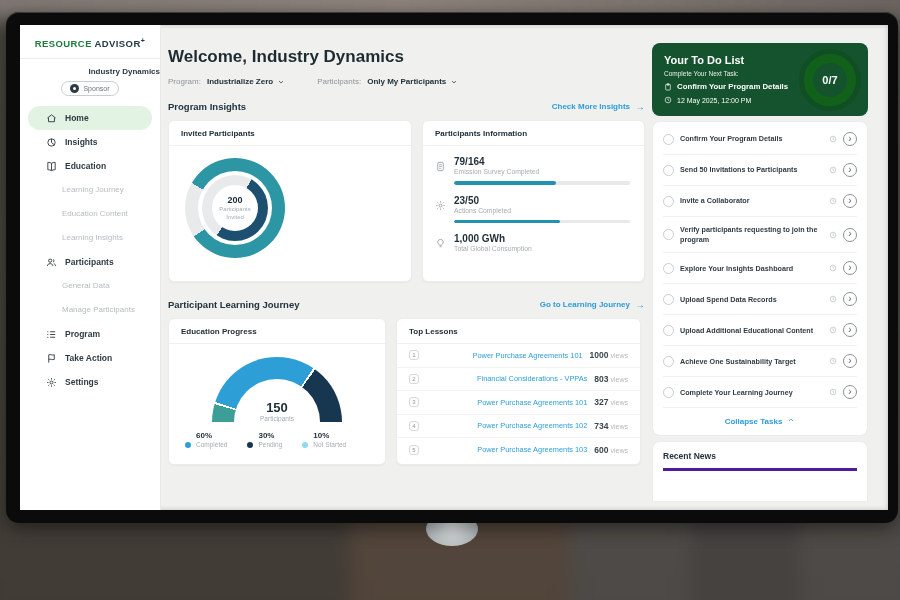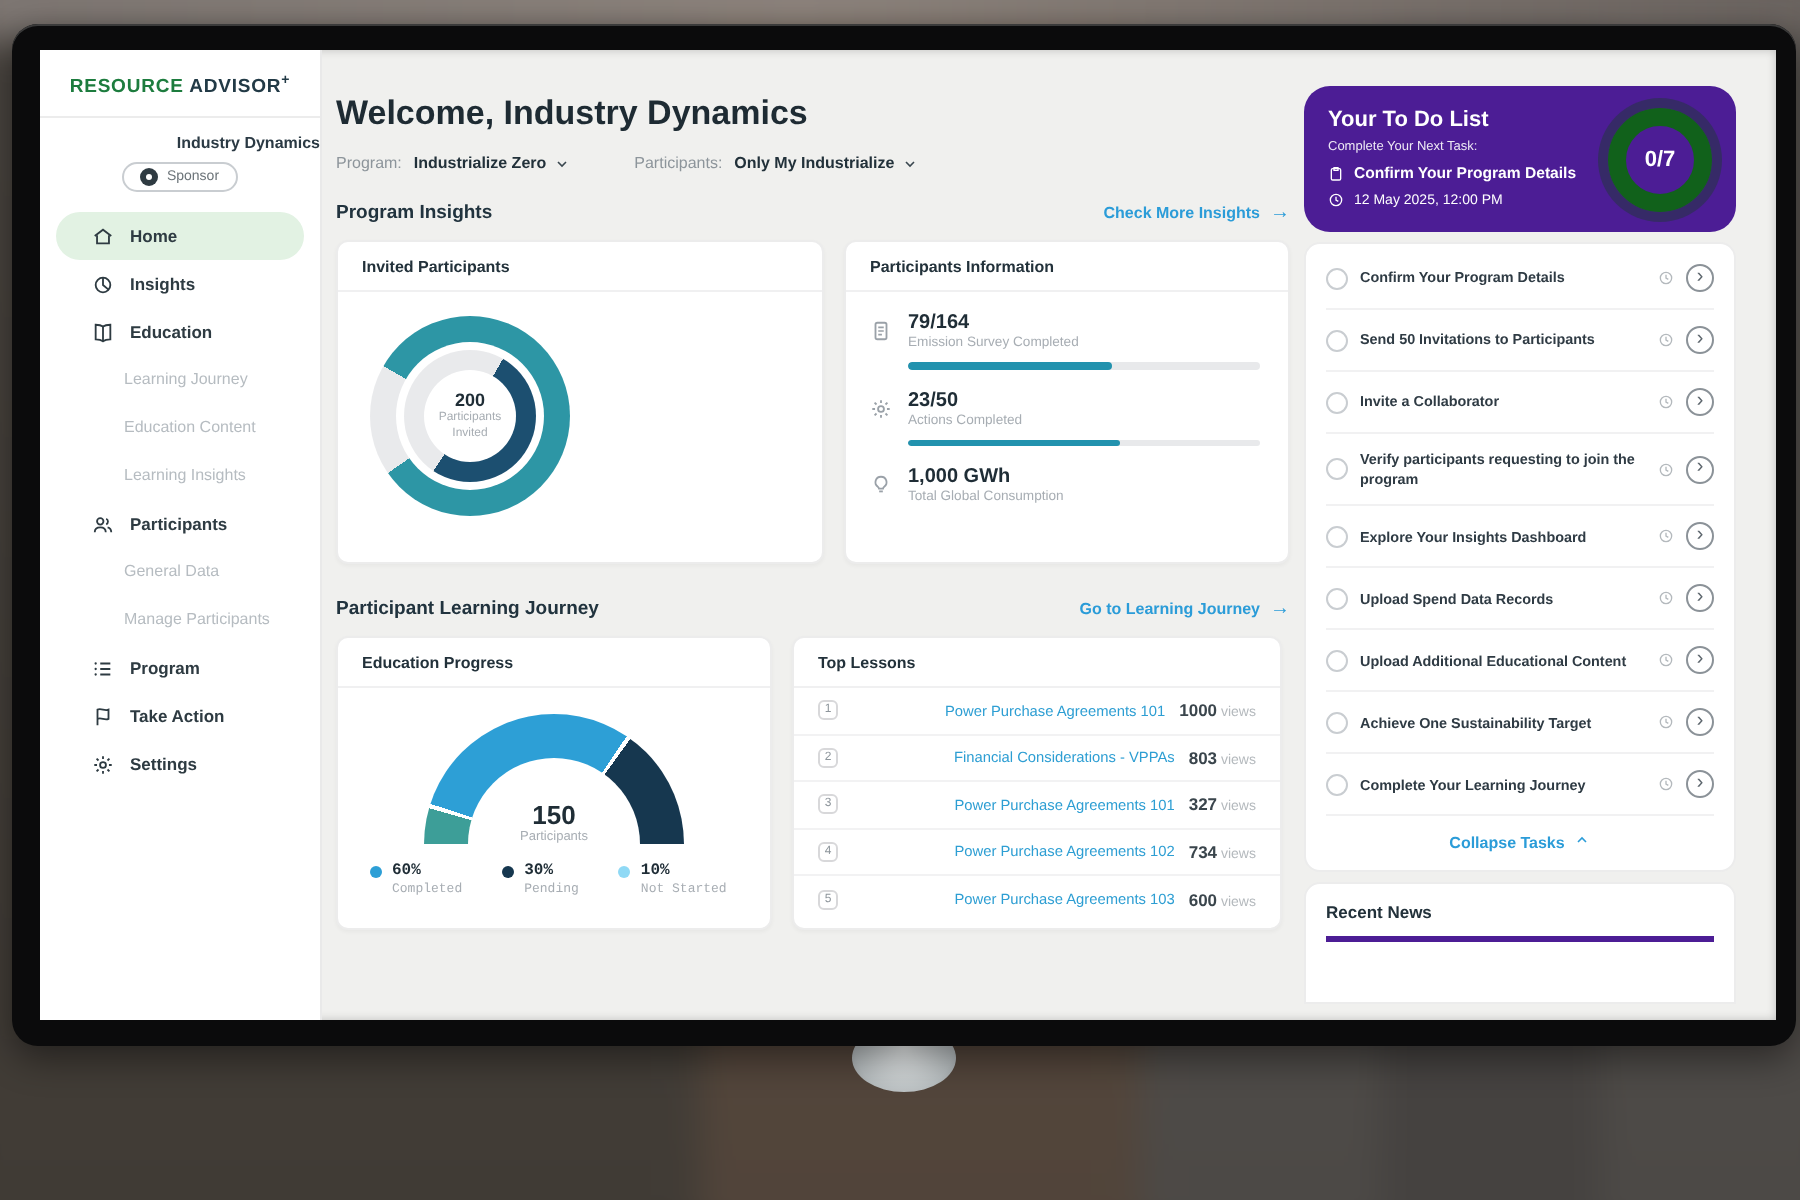--- a/index.html
+++ b/index.html
@@ -86,21 +86,21 @@
   .bar-fill { height:100%; border-radius:2px; }
 
   .card-edu { width:218px; height:147px; }
   .gauge-wrap { position:relative; width:130px; height:65px; margin:13px auto 0; overflow:hidden; }
   .gauge-circle { position:absolute; left:0; top:0; width:130px; height:130px; border-radius:50%; }
   .gauge-hole { position:absolute; left:22px; top:22px; width:86px; height:86px; border-radius:50%; background:#fff; }
   .gauge-center { position:absolute; left:0; right:0; bottom:0; text-align:center; }
   .g-val { font-size:13px; font-weight:700; color:#1f2d36; }
   .g-lab { font-size:6.5px; color:#a7adb3; }
   .edu-legend { display:flex; gap:20px; padding-left:16px; margin-top:9px; }
-  .eleg { display:flex; gap:5px; align-items:flex-start;font-family:Liberation Mono, monospace; }
+  .eleg { display:flex; gap:5px; align-items:flex-end; }
   .eleg-dot { width:6px; height:6px; border-radius:50%; margin-top:2px; flex:none; }
   .eleg-val { font-size:8px; font-weight:700; color:#1f2d36; }
   .eleg-lab { font-size:6.5px; color:#a7adb3; margin-top:1px; }
 
   .card-lessons { width:245px; height:147px; }
   .lesson-row { display:flex; align-items:center; gap:7px; padding:0 12px; height:23.5px; border-bottom:1px solid #f2f2f3; cursor:pointer; }
   .lesson-row:last-child { border-bottom:none; }
   .rank { width:10px; height:10px; border:1px solid #d8d8da; border-radius:3px; font-size:6px; color:#8d959b;
           display:flex; align-items:center; justify-content:center; flex:none; }
   .lesson-title { flex:1; font-size:7.4px; font-weight:400; color:#2d9ed3; text-decoration:none; white-space:nowrap; overflow:hidden;text-align:right; }
@@ -241,21 +241,21 @@
           <span class="f-value">
             <span>Industrialize Zero</span>
             <span class="chev">
                 <svg viewBox="0 0 24 24">
                   <path d="m6 9 6 6 6-6" fill="none" stroke="currentColor" stroke-width="2.4"></path>
                 </svg>
               </span>
           </span>
           <span class="f-label">Participants:</span>
           <span class="f-value">
-            <span>Only My Industrialize</span>
+            <span>Only My Participants</span>
             <span class="chev">
                 <svg viewBox="0 0 24 24">
                   <path d="m6 9 6 6 6-6" fill="none" stroke="currentColor" stroke-width="2.4"></path>
                 </svg>
               </span>
           </span>
         </div>
 
         <div class="sec-row first">
           <span class="sec-title">Program Insights</span>
@@ -394,21 +394,21 @@
             <div class="lesson-row">
               <span class="rank">5</span>
               <a class="lesson-title">Power Purchase Agreements 103</a>
               <span class="views"><span class="views-num">600</span> <span>views</span></span>
             </div>
           </div>
         </div>
       </main>
 
       <div class="rightcol">
-        <section class="todo-green" style="background-color: #4c1d95; border-radius: 13px;">
+        <section class="todo-green" style="background-color: #14532d;">
           <div class="tg-left">
             <div class="tg-title">Your To Do List</div>
             <div class="tg-sub">Complete Your Next Task:</div>
             <div class="tg-line tg-task">
               <span class="tg-ic">
                   <svg viewBox="0 0 24 24">
                     <rect x="5" y="4" width="14" height="17" rx="2" fill="none" stroke="currentColor" stroke-width="2"></rect>
                     <path d="M9 2.5h6v4H9z" fill="none" stroke="currentColor" stroke-width="2"></path>
                   </svg>
                 </span>

